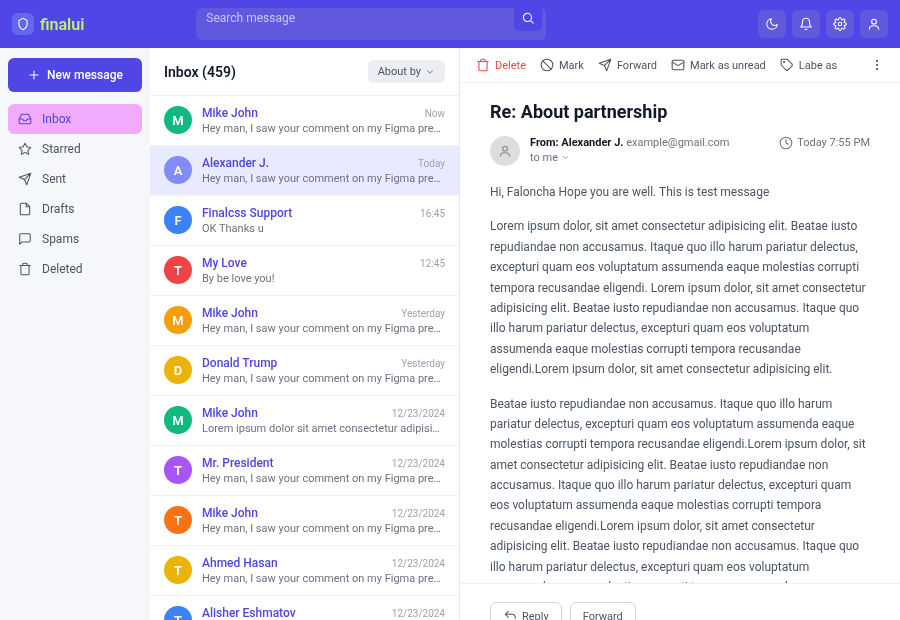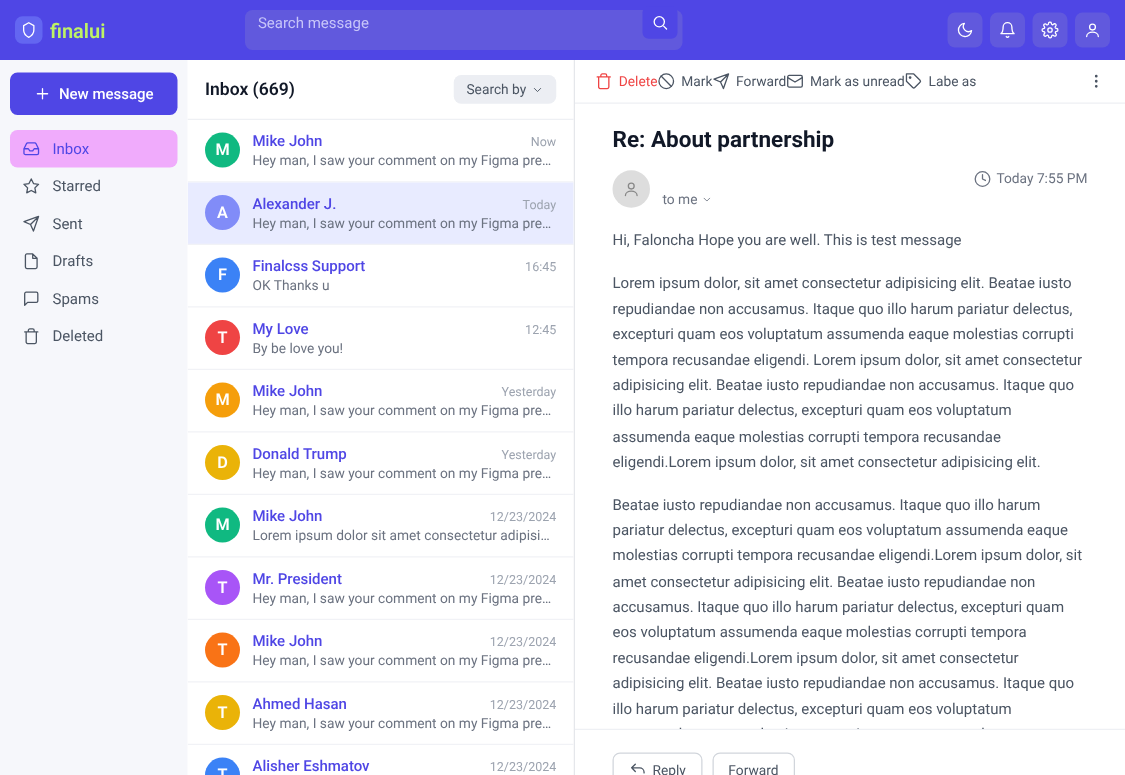--- a/index.html
+++ b/index.html
@@ -25,31 +25,31 @@
 .msgs{overflow-y:auto;flex:1}
 .msg{display:flex;gap:10px;padding:10px 14px;border-bottom:1px solid #f1f2f6;cursor:pointer}
 .msg.sel{background:#e8ebff}
 .avatar{width:28px;height:28px;border-radius:50%;display:flex;align-items:center;justify-content:center;color:#fff;font-weight:600;font-size:13px;flex-shrink:0}
 .msg-body{flex:1;min-width:0}
 .msg-top{display:flex;justify-content:space-between;align-items:baseline}
 .sender{color:#4f46e5;font-weight:500;font-size:12px}
 .time{color:#9ca3af;font-size:10px}
 .preview{color:#6b7280;font-size:11px;white-space:nowrap;overflow:hidden;text-overflow:ellipsis;margin-top:2px}
 .content{flex:1;background:#fff;display:flex;flex-direction:column;overflow:hidden}
-.toolbar{display:flex;align-items:flex-start;padding:10px 16px;border-bottom:1px solid #eef0f4;font-size:11px;color:#4b5563}
+.toolbar{display:flex;align-items:flex-start;gap:14px;padding:10px 16px;border-bottom:1px solid #eef0f4;font-size:11px;color:#4b5563}
 .tbtn{display:flex;align-items:center;gap:5px;cursor:pointer}
 .tbtn.del{color:#ef4444}
 .detail{padding:18px 30px;overflow-y:auto;flex:1}
 .subject{font-size:18px;font-weight:700;color:#111827;margin-bottom:14px}
 .meta{display:flex;gap:10px;align-items:flex-start;margin-bottom:16px}
 .meta-av{width:30px;height:30px;border-radius:50%;background:#ddd;flex-shrink:0;display:flex;align-items:center;justify-content:center}
 .meta-info{flex:1;font-size:11px}
 .from-line{color:#111827}
 .from-email{color:#6b7280}
-.to-line{color:#6b7280;margin-top:17px;display:flex;align-items:center;gap:3px}
+.to-line{color:#6b7280;margin-top:2px;display:flex;align-items:center;gap:3px}
 .meta-time{color:#6b7280;font-size:11px;display:flex;gap:4px}
 .body-text{font-size:12px;color:#4b5563;line-height:1.7}
 .body-text p{margin-bottom:14px}
 .actions{display:flex;gap:8px;padding:18px 30px;border-top:1px solid #eef0f4}
 .abtn{border:1px solid #d1d5db;background:#fff;border-radius:6px;padding:6px 12px;font-size:11px;color:#4b5563;cursor:pointer;display:flex;align-items:center;gap:5px}
 svg{width:14px;height:14px;stroke:currentColor;fill:none;stroke-width:1.8;stroke-linecap:round;stroke-linejoin:round}
 .header svg{stroke:#fff}
 .hicon svg,.search-btn svg{width:14px;height:14px}
 .nav-item svg{width:14px;height:14px}
 </style>
@@ -143,23 +143,23 @@
           <svg viewBox="0 0 24 24">
             <path d="M3 6h18M8 6V4a2 2 0 012-2h4a2 2 0 012 2v2m3 0v14a2 2 0 01-2 2H7a2 2 0 01-2-2V6"></path>
           </svg>
           <span>Deleted</span>
         </div>
       </div>
   </div>
 
   <div class="list">
     <div class="list-head">
-      <span class="list-title">Inbox (669)</span>
+      <span class="list-title">Inbox (459)</span>
       <button class="filter">
-        <span>Search by</span>
+        <span>About by</span>
         <svg viewBox="0 0 24 24" style="width:10px;height:10px">
             <path d="M6 9l6 6 6-6"></path>
           </svg>
       </button>
     </div>
     <div class="msgs" id="msgs">
         <div class="msg">
           <div class="avatar" style="background:#10b981">M</div>
           <div class="msg-body">
             <div class="msg-top">
@@ -317,20 +317,21 @@
     <div class="detail">
       <div class="subject">Re: About partnership</div>
       <div class="meta">
         <div class="meta-av">
             <svg viewBox="0 0 24 24" style="stroke:#888">
               <circle cx="12" cy="8" r="4"></circle>
               <path d="M4 21c0-4 4-6 8-6s8 2 8 6"></path>
             </svg>
           </div>
         <div class="meta-info">
+          <div class="from-line"><b><span>From:</span> <span>Alexander J.</span></b> <span class="from-email">example@gmail.com</span></div>
           <div class="to-line">
               <span>to me</span> 
               <svg viewBox="0 0 24 24" style="width:9px;height:9px">
                 <path d="M6 9l6 6 6-6"></path>
               </svg>
             </div>
         </div>
         <div class="meta-time">
             <svg viewBox="0 0 24 24">
               <circle cx="12" cy="12" r="10"></circle>

